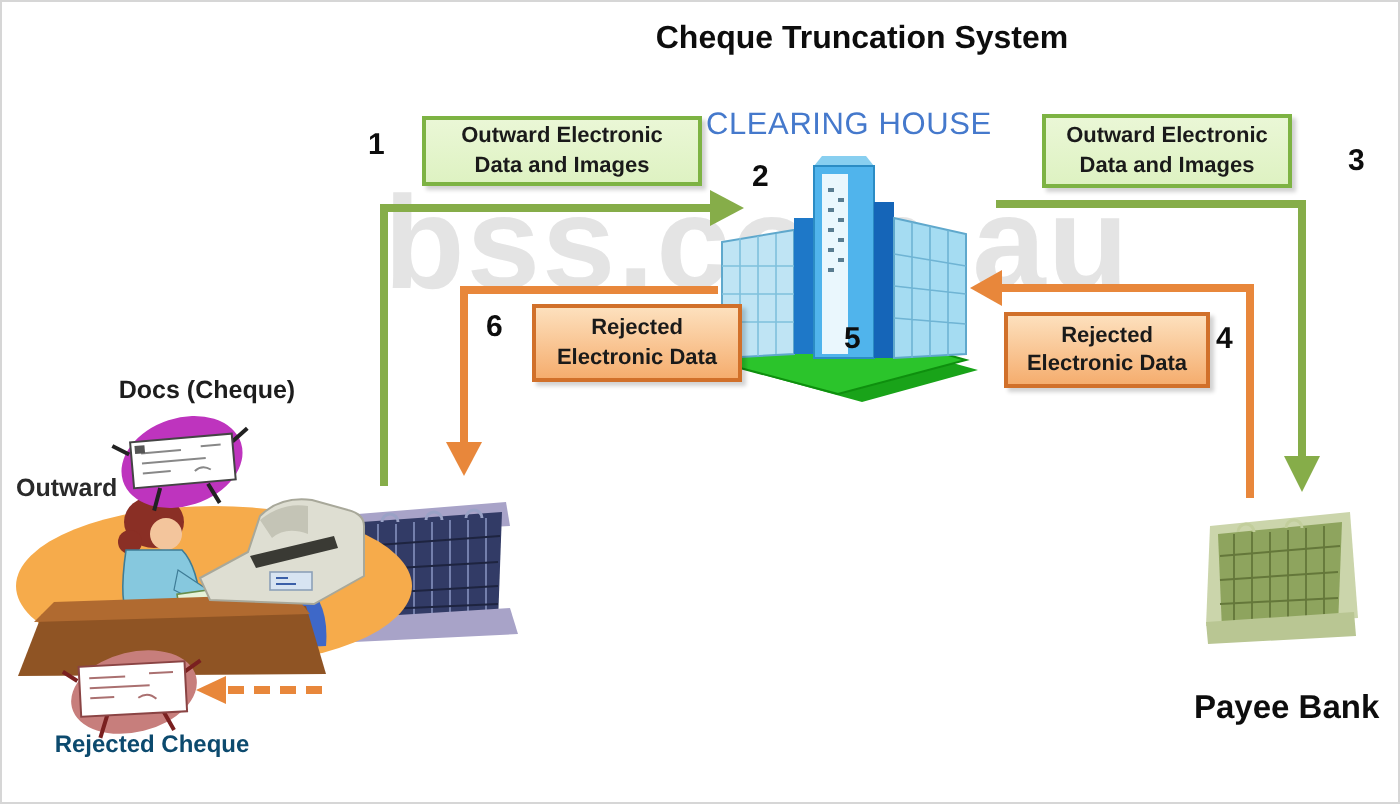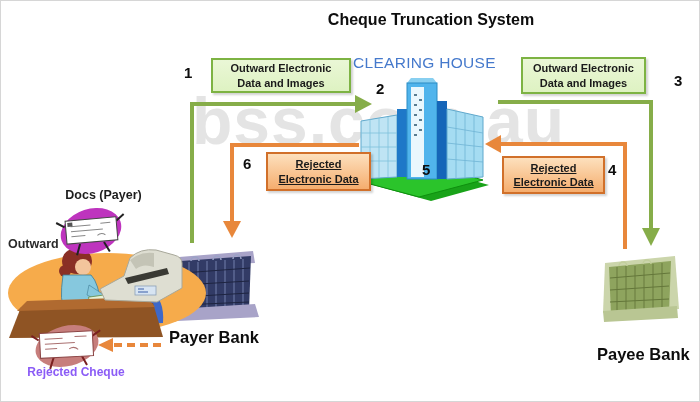--- a/index.html
+++ b/index.html
@@ -34,26 +34,25 @@
     color: #1a1a1a; border: 2px solid; box-shadow: 2px 2px 2px rgba(0,0,0,.18);
   }
   .flow-box span { display: block; }
   .flow-box.green {
     background: linear-gradient(#EAF7D6, var(--green-box-fill, #DEF2C2));
     border-color: var(--green-box-border, #7DB343);
   }
   .flow-box.orange {
     background: linear-gradient(#FDE0BD, var(--orange-box-fill, #F5AD6E));
     border-color: var(--orange-box-border, #D1702A);
-    text-decoration: underline;
   }
 
   .bank-label { font-size: 16.5px; font-weight: bold; color: #0d0d0d; white-space: nowrap; }
   .small-label { font-size: 12.5px; font-weight: bold; color: #1d1d1d; }
-  .two-line { text-align: center; font-size: 12px; font-weight: bold; line-height: 1.18; color: #8b5cf6; }
+  .two-line { text-align: center; font-size: 12px; font-weight: bold; line-height: 1.18; color: #0c4a6e; }
   .two-line span { display: block; }
 
   svg { display: block; }
   .sg { stroke: var(--flow-green, #86AD49); stroke-width: 4; fill: none; }
   .so { stroke: var(--flow-orange, #E8873B); stroke-width: 4; fill: none; }
   .sdash { stroke-dasharray: 8 5; }
   .fg { fill: var(--flow-green, #86AD49); }
   .fo { fill: var(--flow-orange, #E8873B); }
 </style>
 </head>
@@ -189,20 +188,19 @@
   <div class="abs flow-box orange z4" style="left:265px;top:151px;width:105px;height:39px">
     <span>Rejected</span>
     <span>Electronic Data</span>
   </div>
   <div class="abs flow-box orange z4" style="left:501px;top:155px;width:103px;height:38px">
     <span>Rejected</span>
     <span>Electronic Data</span>
   </div>
 
   <div class="abs small-label z4" style="left:7px;top:236px;color:#2a2a2a">Outward</div>
-  <div class="abs small-label z4" style="left:45px;top:187px;width:115px;text-align:center">Docs (Payer)</div>
-  <div class="abs bank-label z4" style="left:168px;top:327px">Payer Bank</div>
+  <div class="abs small-label z4" style="left:45px;top:187px;width:115px;text-align:center">Docs (Cheque)</div>
   <div class="abs bank-label z4" style="left:596px;top:344px">Payee Bank</div>
   <div class="abs two-line z4" style="left:17px;top:364px;width:116px">
     <span>Rejected Cheque</span>
   </div>
 
 </div>
 
 </body></html>

